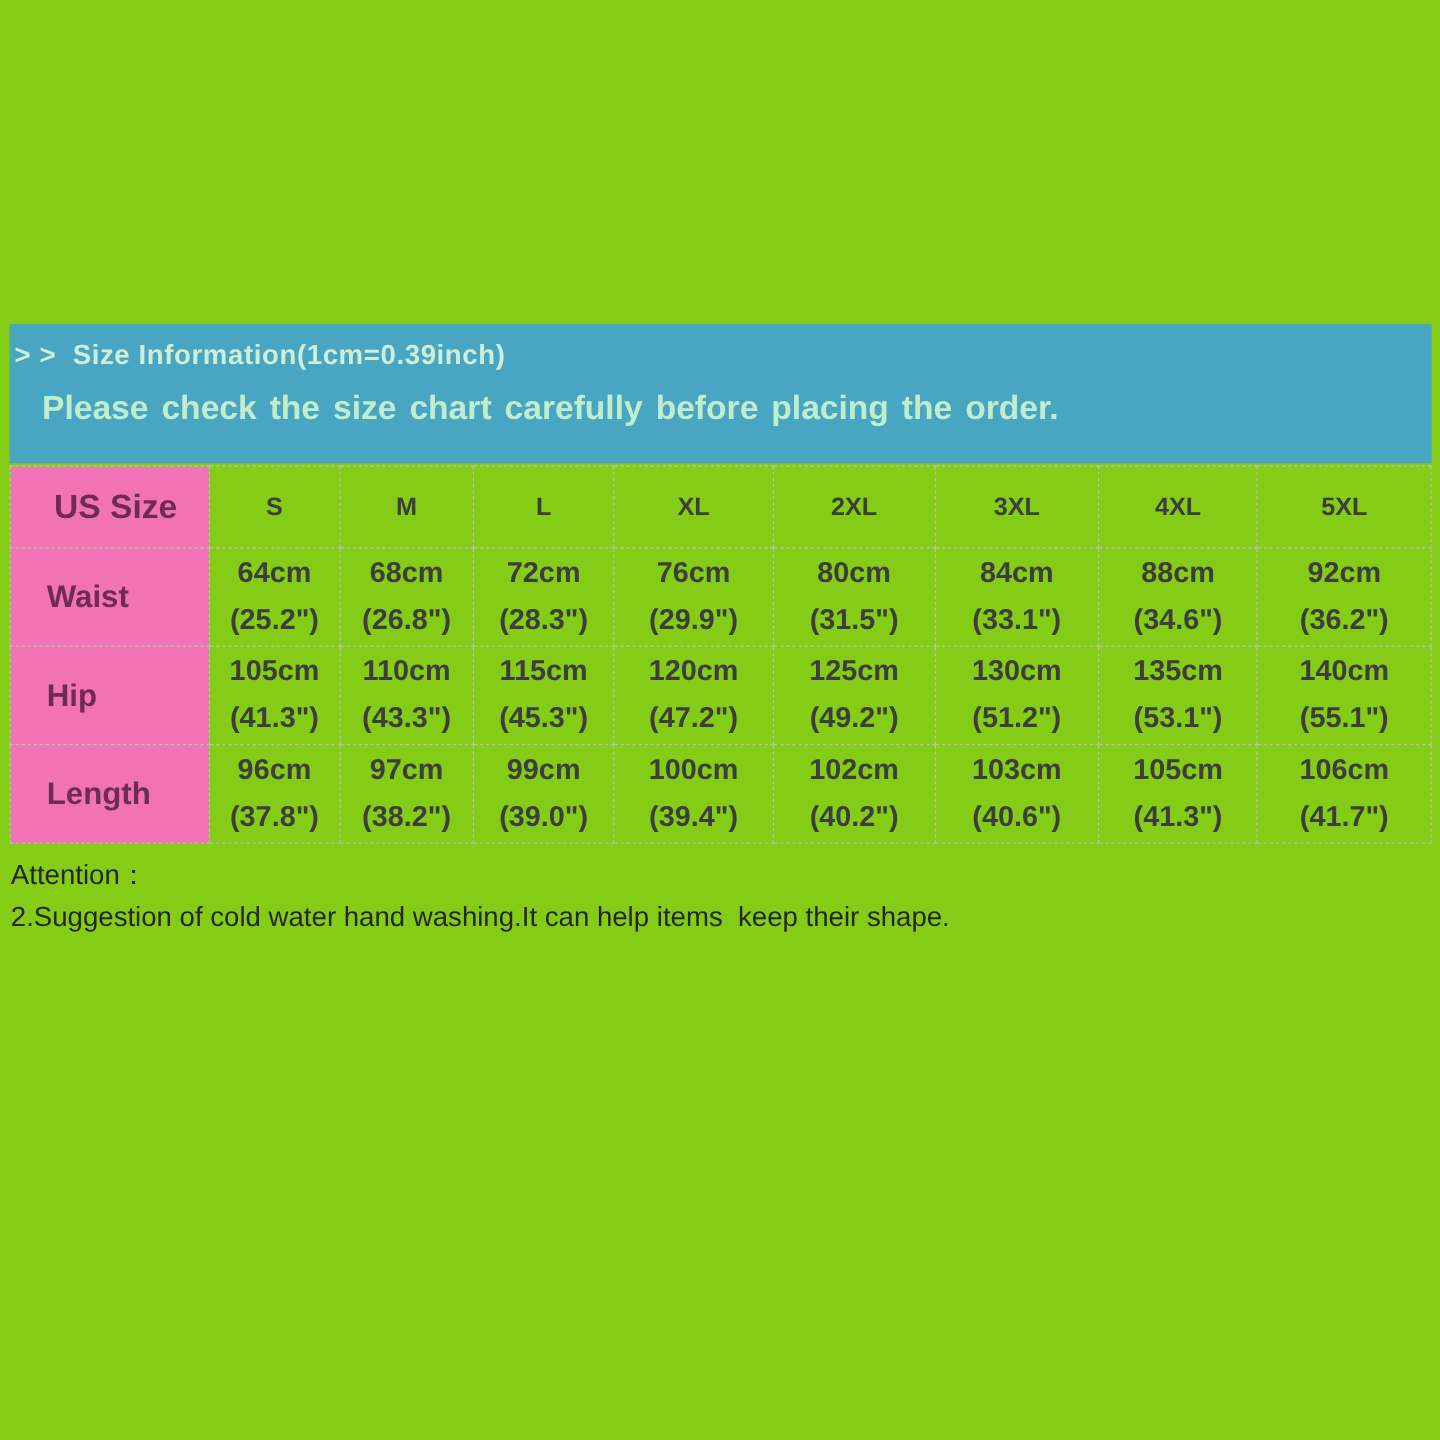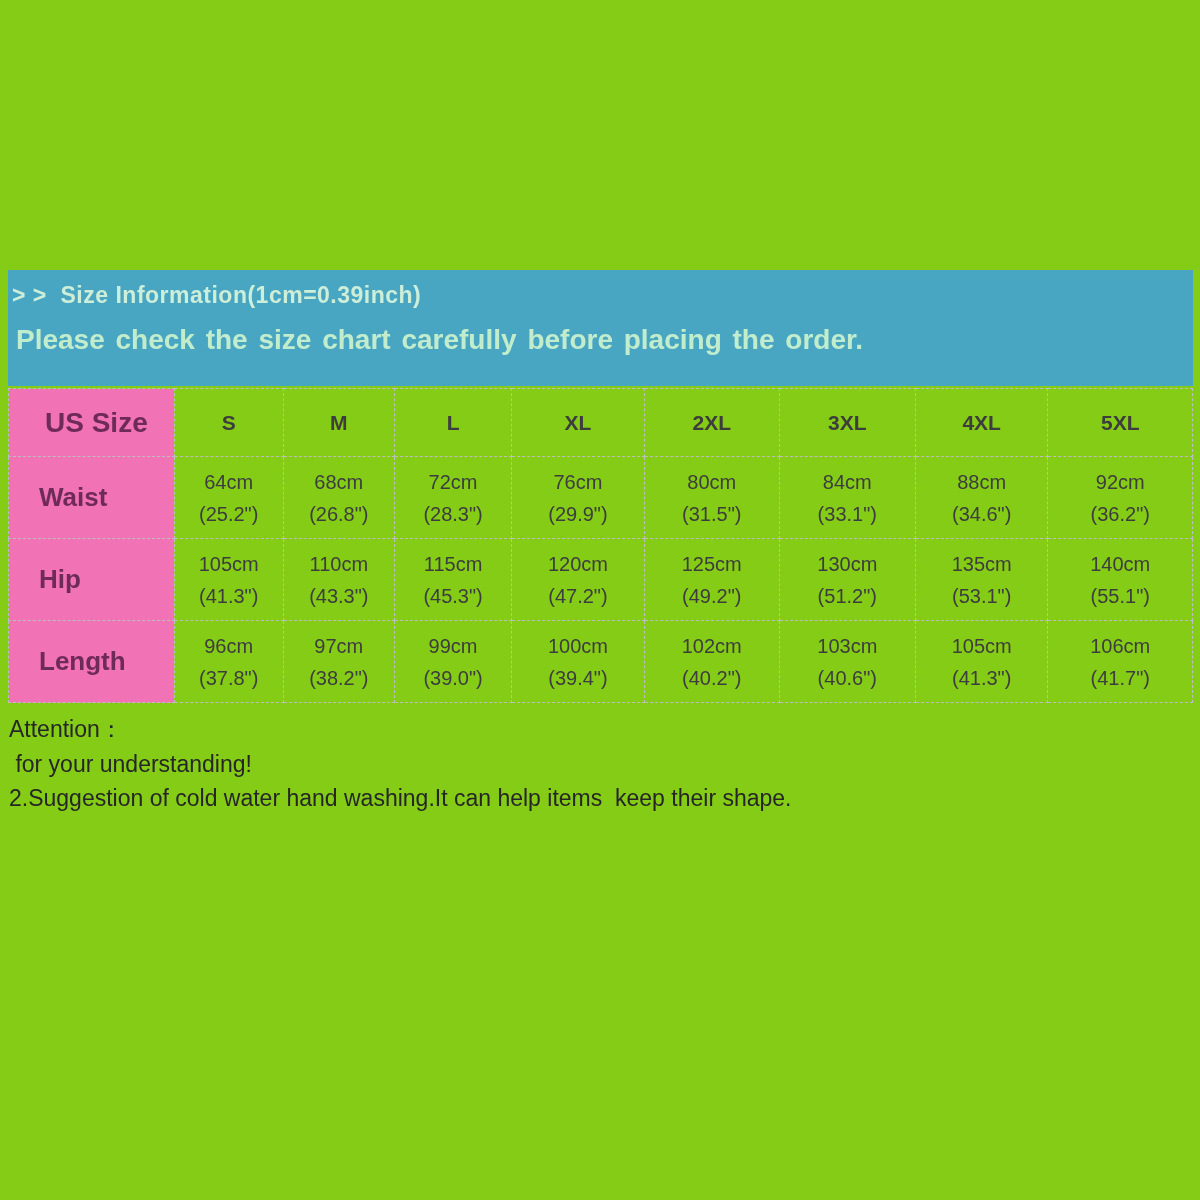--- a/index.html
+++ b/index.html
@@ -35,20 +35,21 @@
     letter-spacing: 0.5px;
     white-space: pre-wrap;
   }
   .band-subtitle {
     color: var(--band-subtitle, #c2edcd);
     font-size: 28px;
     font-weight: bold;
     word-spacing: 3px;
     margin-top: 15px;
     padding-left: 4px;
+    margin-left: 19px;
   }
   
   table.size-chart {
     width: 100%;
     border-collapse: collapse;
     table-layout: fixed;
     margin-top: 2px;
   }
   table.size-chart th,
   table.size-chart td {
@@ -74,23 +75,23 @@
   }
   th.size-col {
     color: var(--cell-text, #3d3d3d);
     font-size: 21px;
     font-weight: bold;
     text-align: center;
   }
   td.value {
     text-align: center;
     color: var(--cell-text, #3d3d3d);
-    font-size: 20px;
+    font-size: 24px;
     line-height: 1.6;
-    font-weight: 400;
+    font-weight: 700;
   }
   
   .attention {
     margin-top: 9px;
     color: var(--note-text, #262626);
     font-size: 23px;
     line-height: 1.5;
     padding-left: 1px;
   }
   .attention .line { white-space: pre-wrap; }
@@ -235,18 +236,17 @@
             <td class="value">
               <div>106cm</div>
               <div>(41.7")</div>
             </td>
           </tr>
         </tbody>
     </table>
 
     <div class="attention">
       <div class="line">Attention：</div>
-      <div class="line"> for your understanding!</div>
       <div class="line">2.Suggestion of cold water hand washing.It can help items  keep their shape.</div>
     </div>
 
   </div>
 </div>
 
 </body></html>

